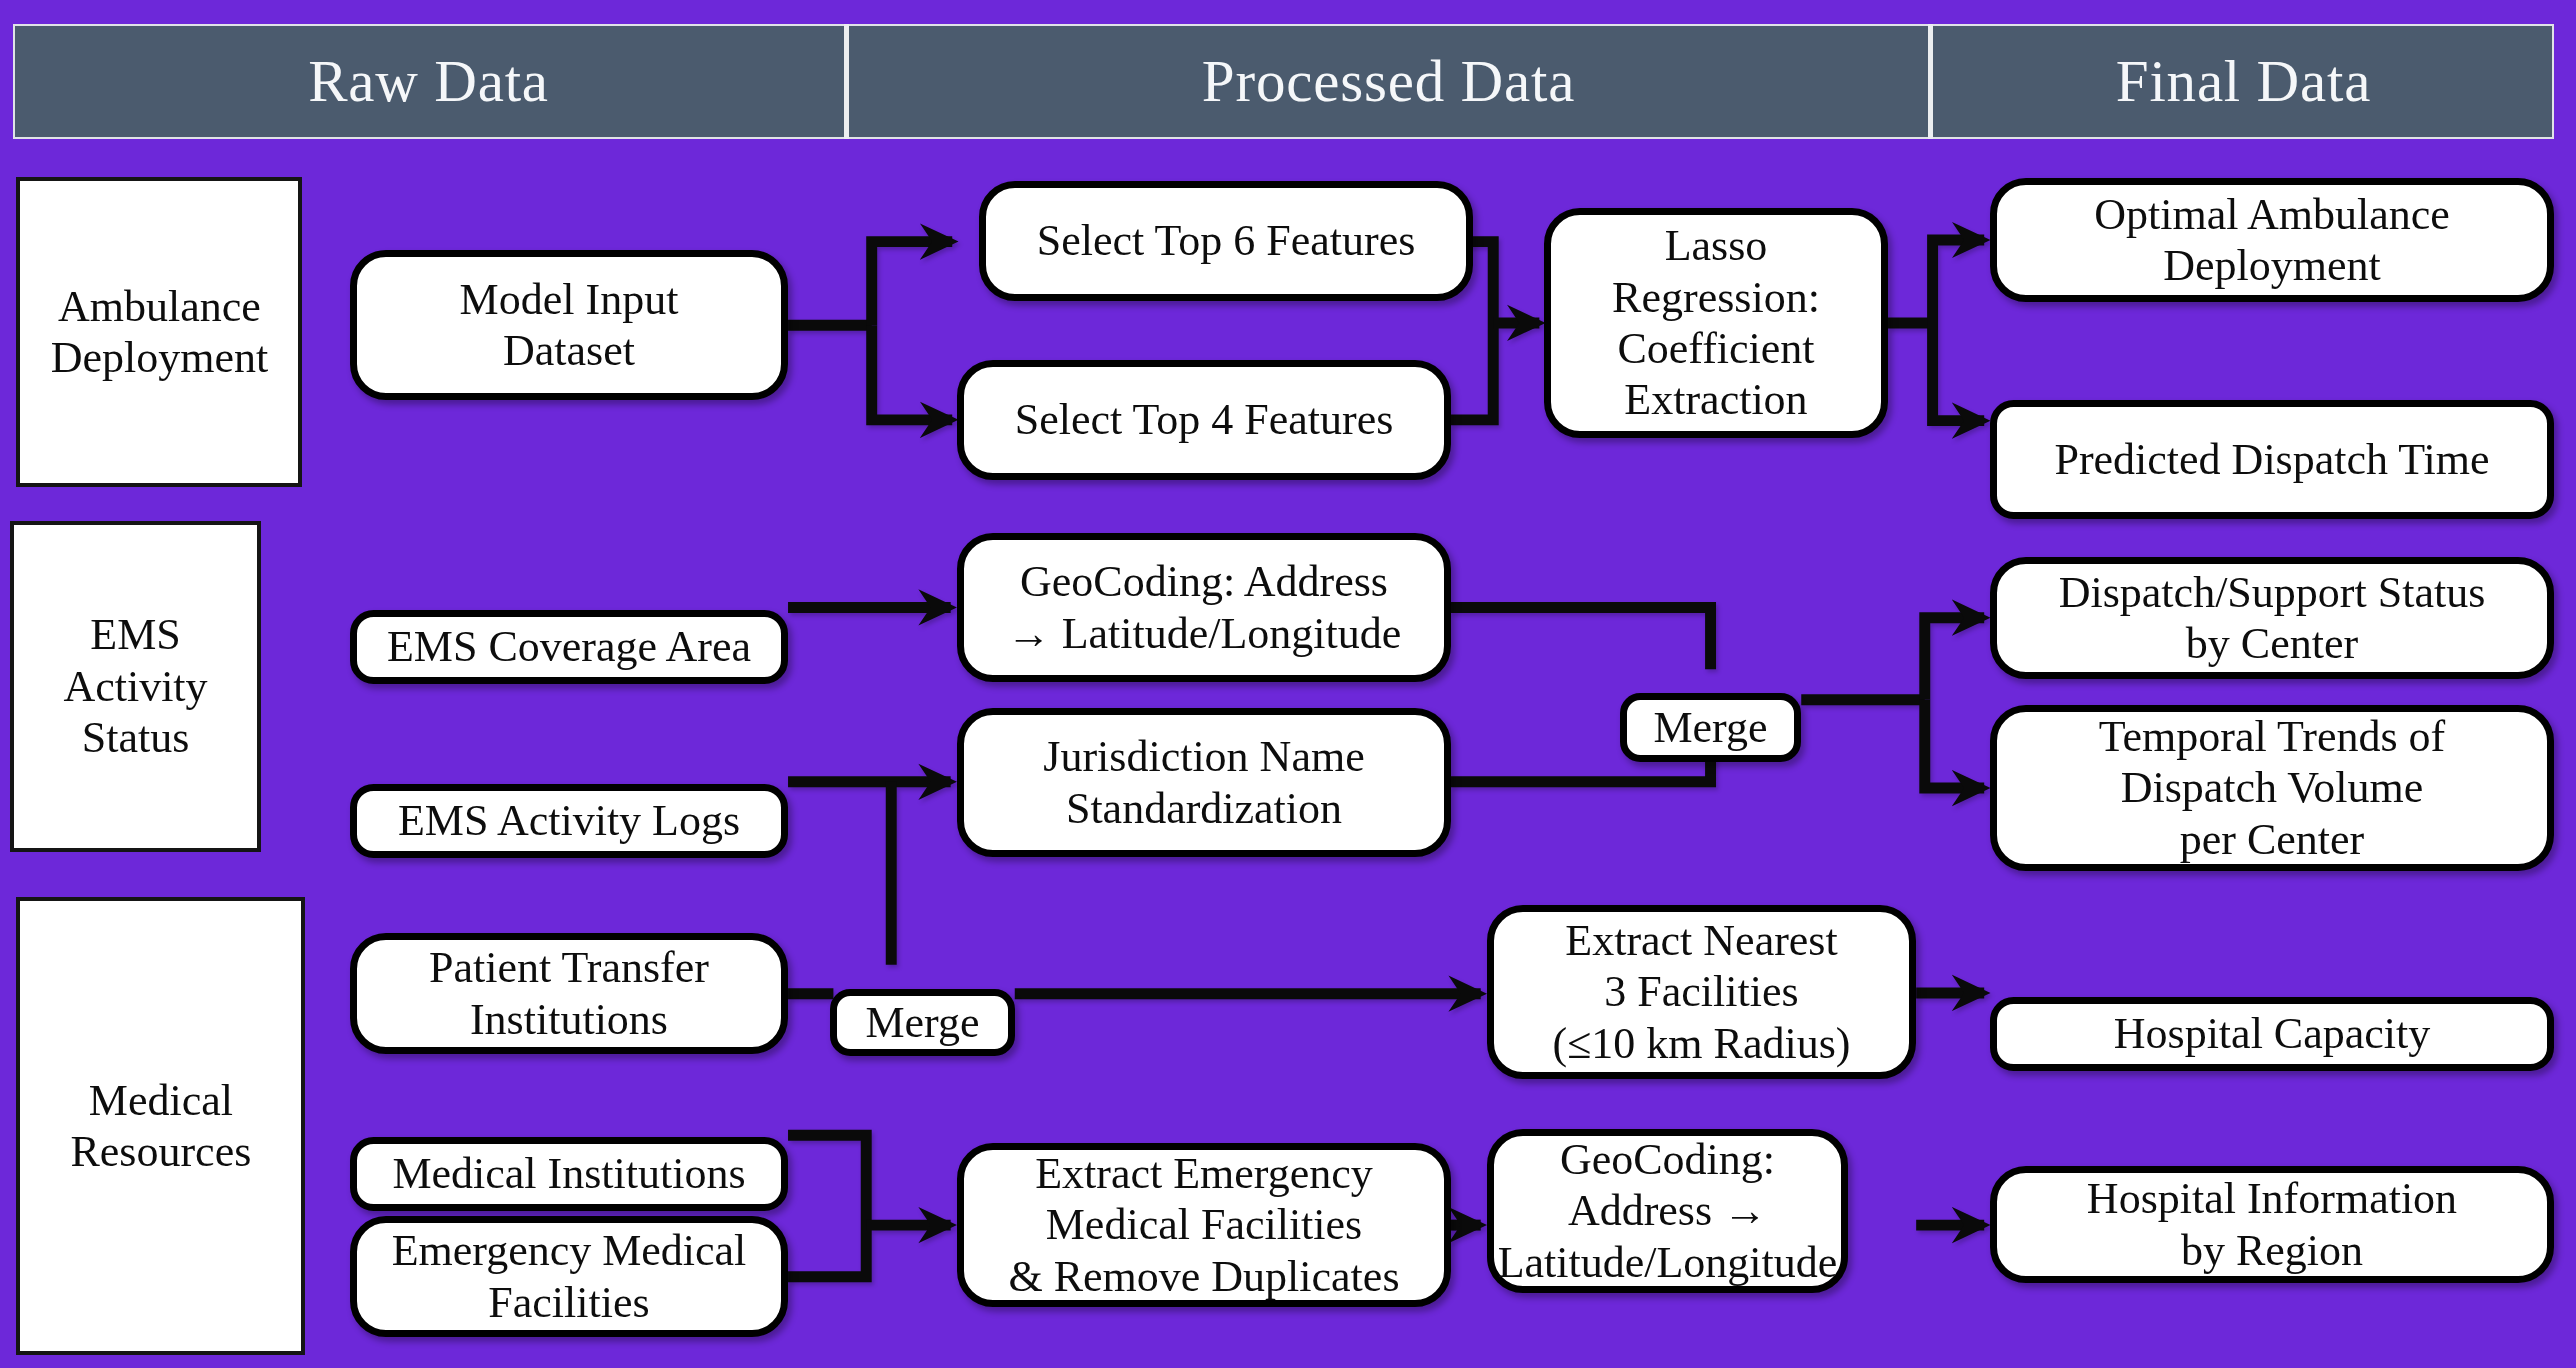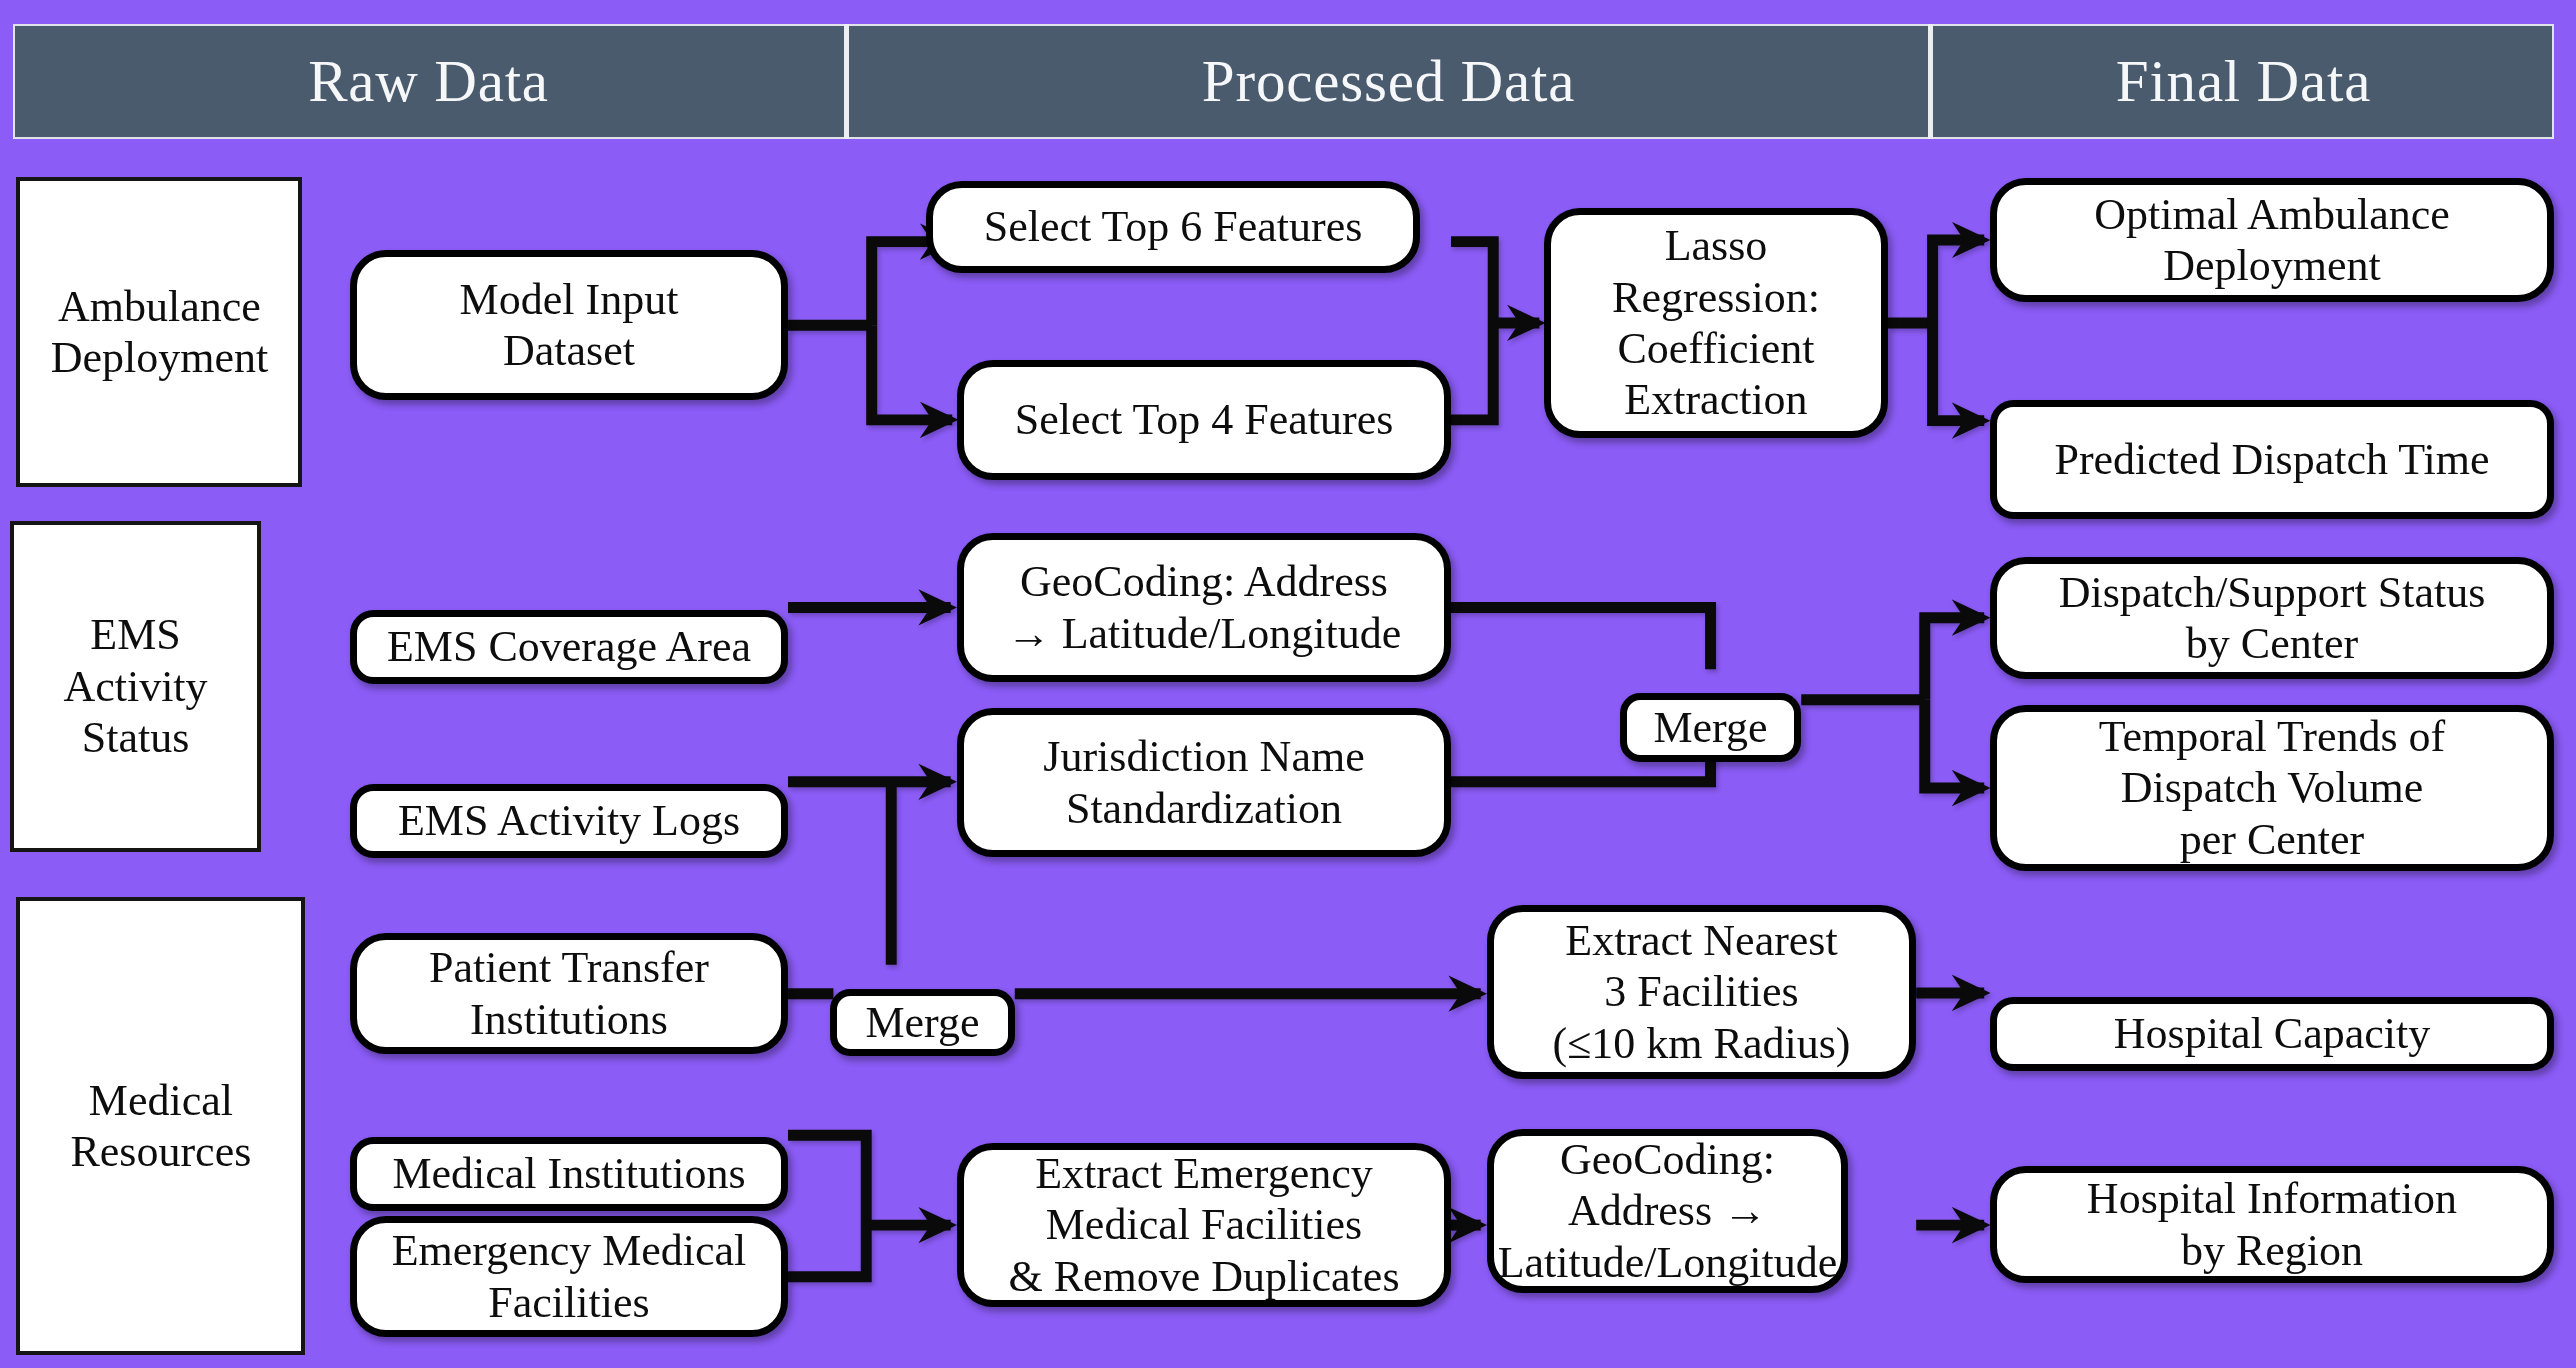--- a/index.html
+++ b/index.html
@@ -8,21 +8,21 @@
     --box-fill:#ffffff;
     --text:#0d0d0d;
     --header-bg:#4b5b6e;
     --header-text:#f5f7f9;
     --header-divider:#eceef0;
   }
   html,body{margin:0;padding:0;background:#ffffff;}
   #canvas{
     position:relative;
     width:2576px;height:1369px;
-    background:#8b5cf6;
+    background:#6d28d9;
     overflow:hidden;
     font-family:"Liberation Serif","DejaVu Serif",serif;
   }
   
   .header-bar{
     position:absolute;left:12.5px;top:23.5px;width:2541px;height:115px;
     background:var(--header-bg);
     border:2.3px solid #e0e3e7;
     box-sizing:border-box;
   }
@@ -143,21 +143,21 @@
     </div>
   <div class="label-box" style="left:16.4px;top:897px;width:289px;height:458px">
       <span class="txt">Medical
 Resources</span>
     </div>
 
   <div class="node" style="left:350px;top:250px;width:438px;height:150px">
       <span class="txt">Model Input
 Dataset</span>
     </div>
-  <div class="node" style="left:926px;top:181px;width:494px;height:92px">
+  <div class="node" style="left:979px;top:181px;width:494px;height:120px">
       <span class="txt">Select Top 6 Features</span>
     </div>
   <div class="node" style="left:957px;top:360px;width:494px;height:120px">
       <span class="txt">Select Top 4 Features</span>
     </div>
   <div class="node" style="left:1544px;top:208px;width:344px;height:230px">
       <span class="txt">Lasso
 Regression:
 Coefficient
 Extraction</span>

